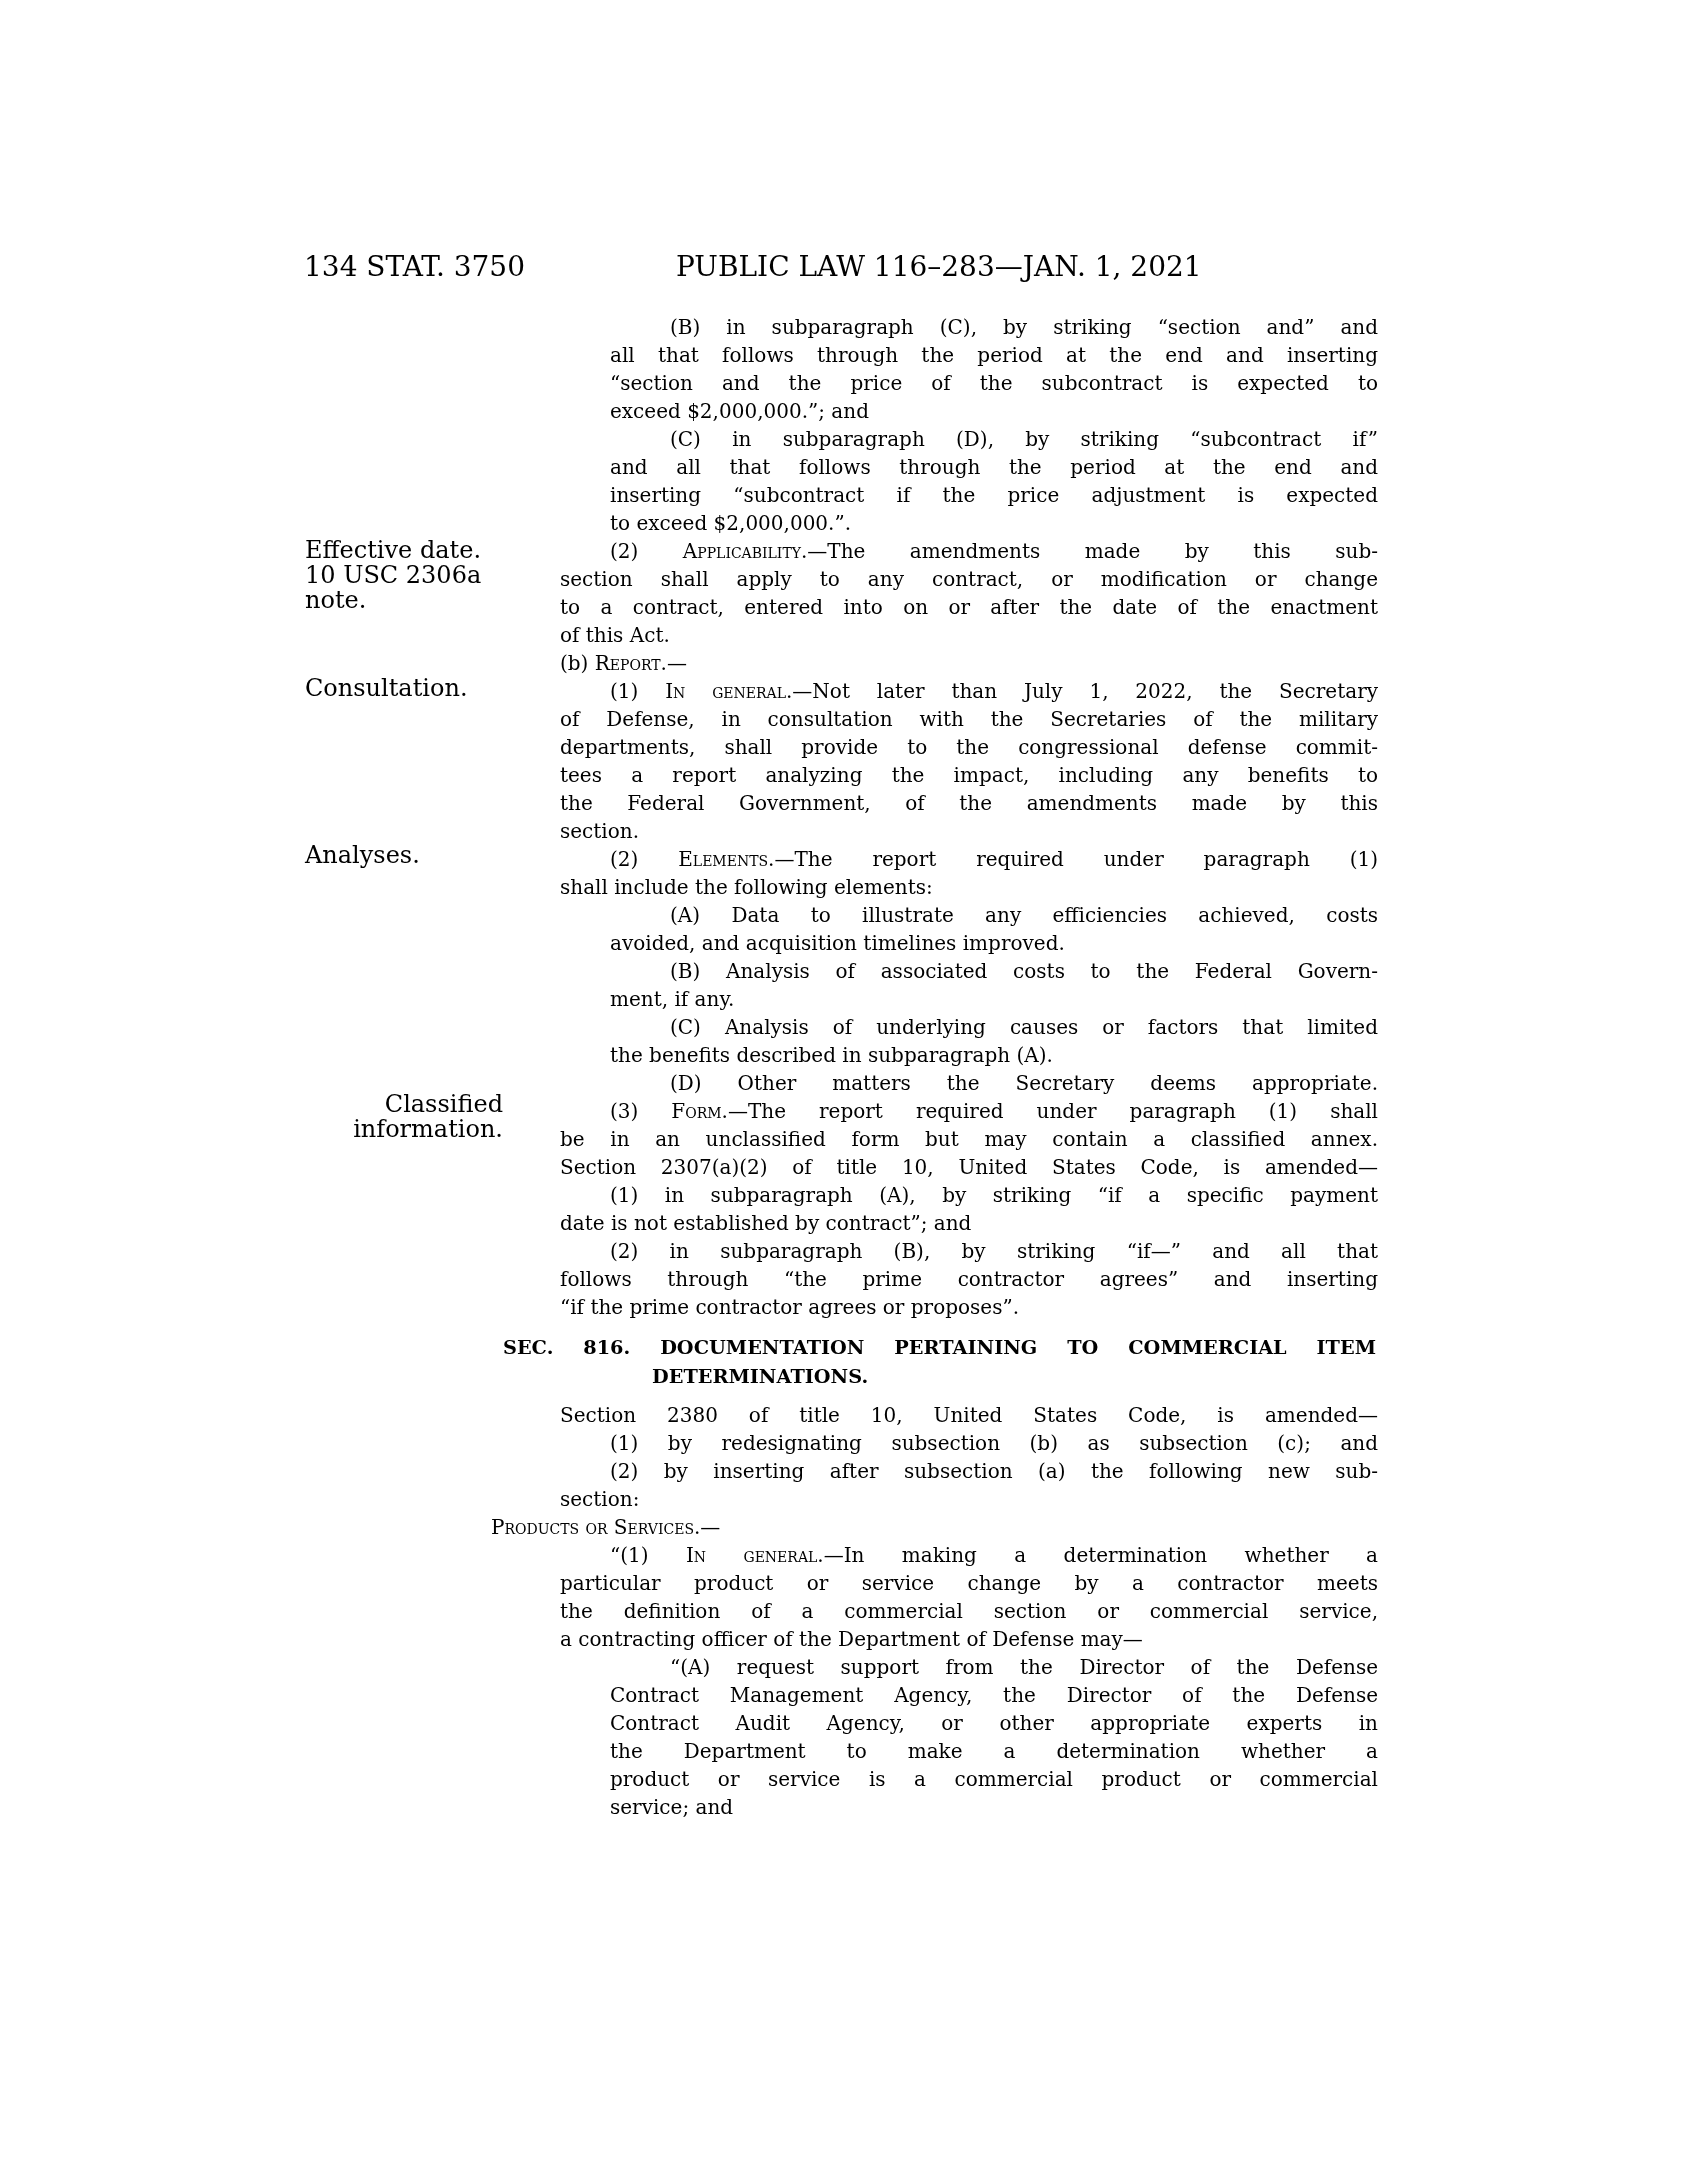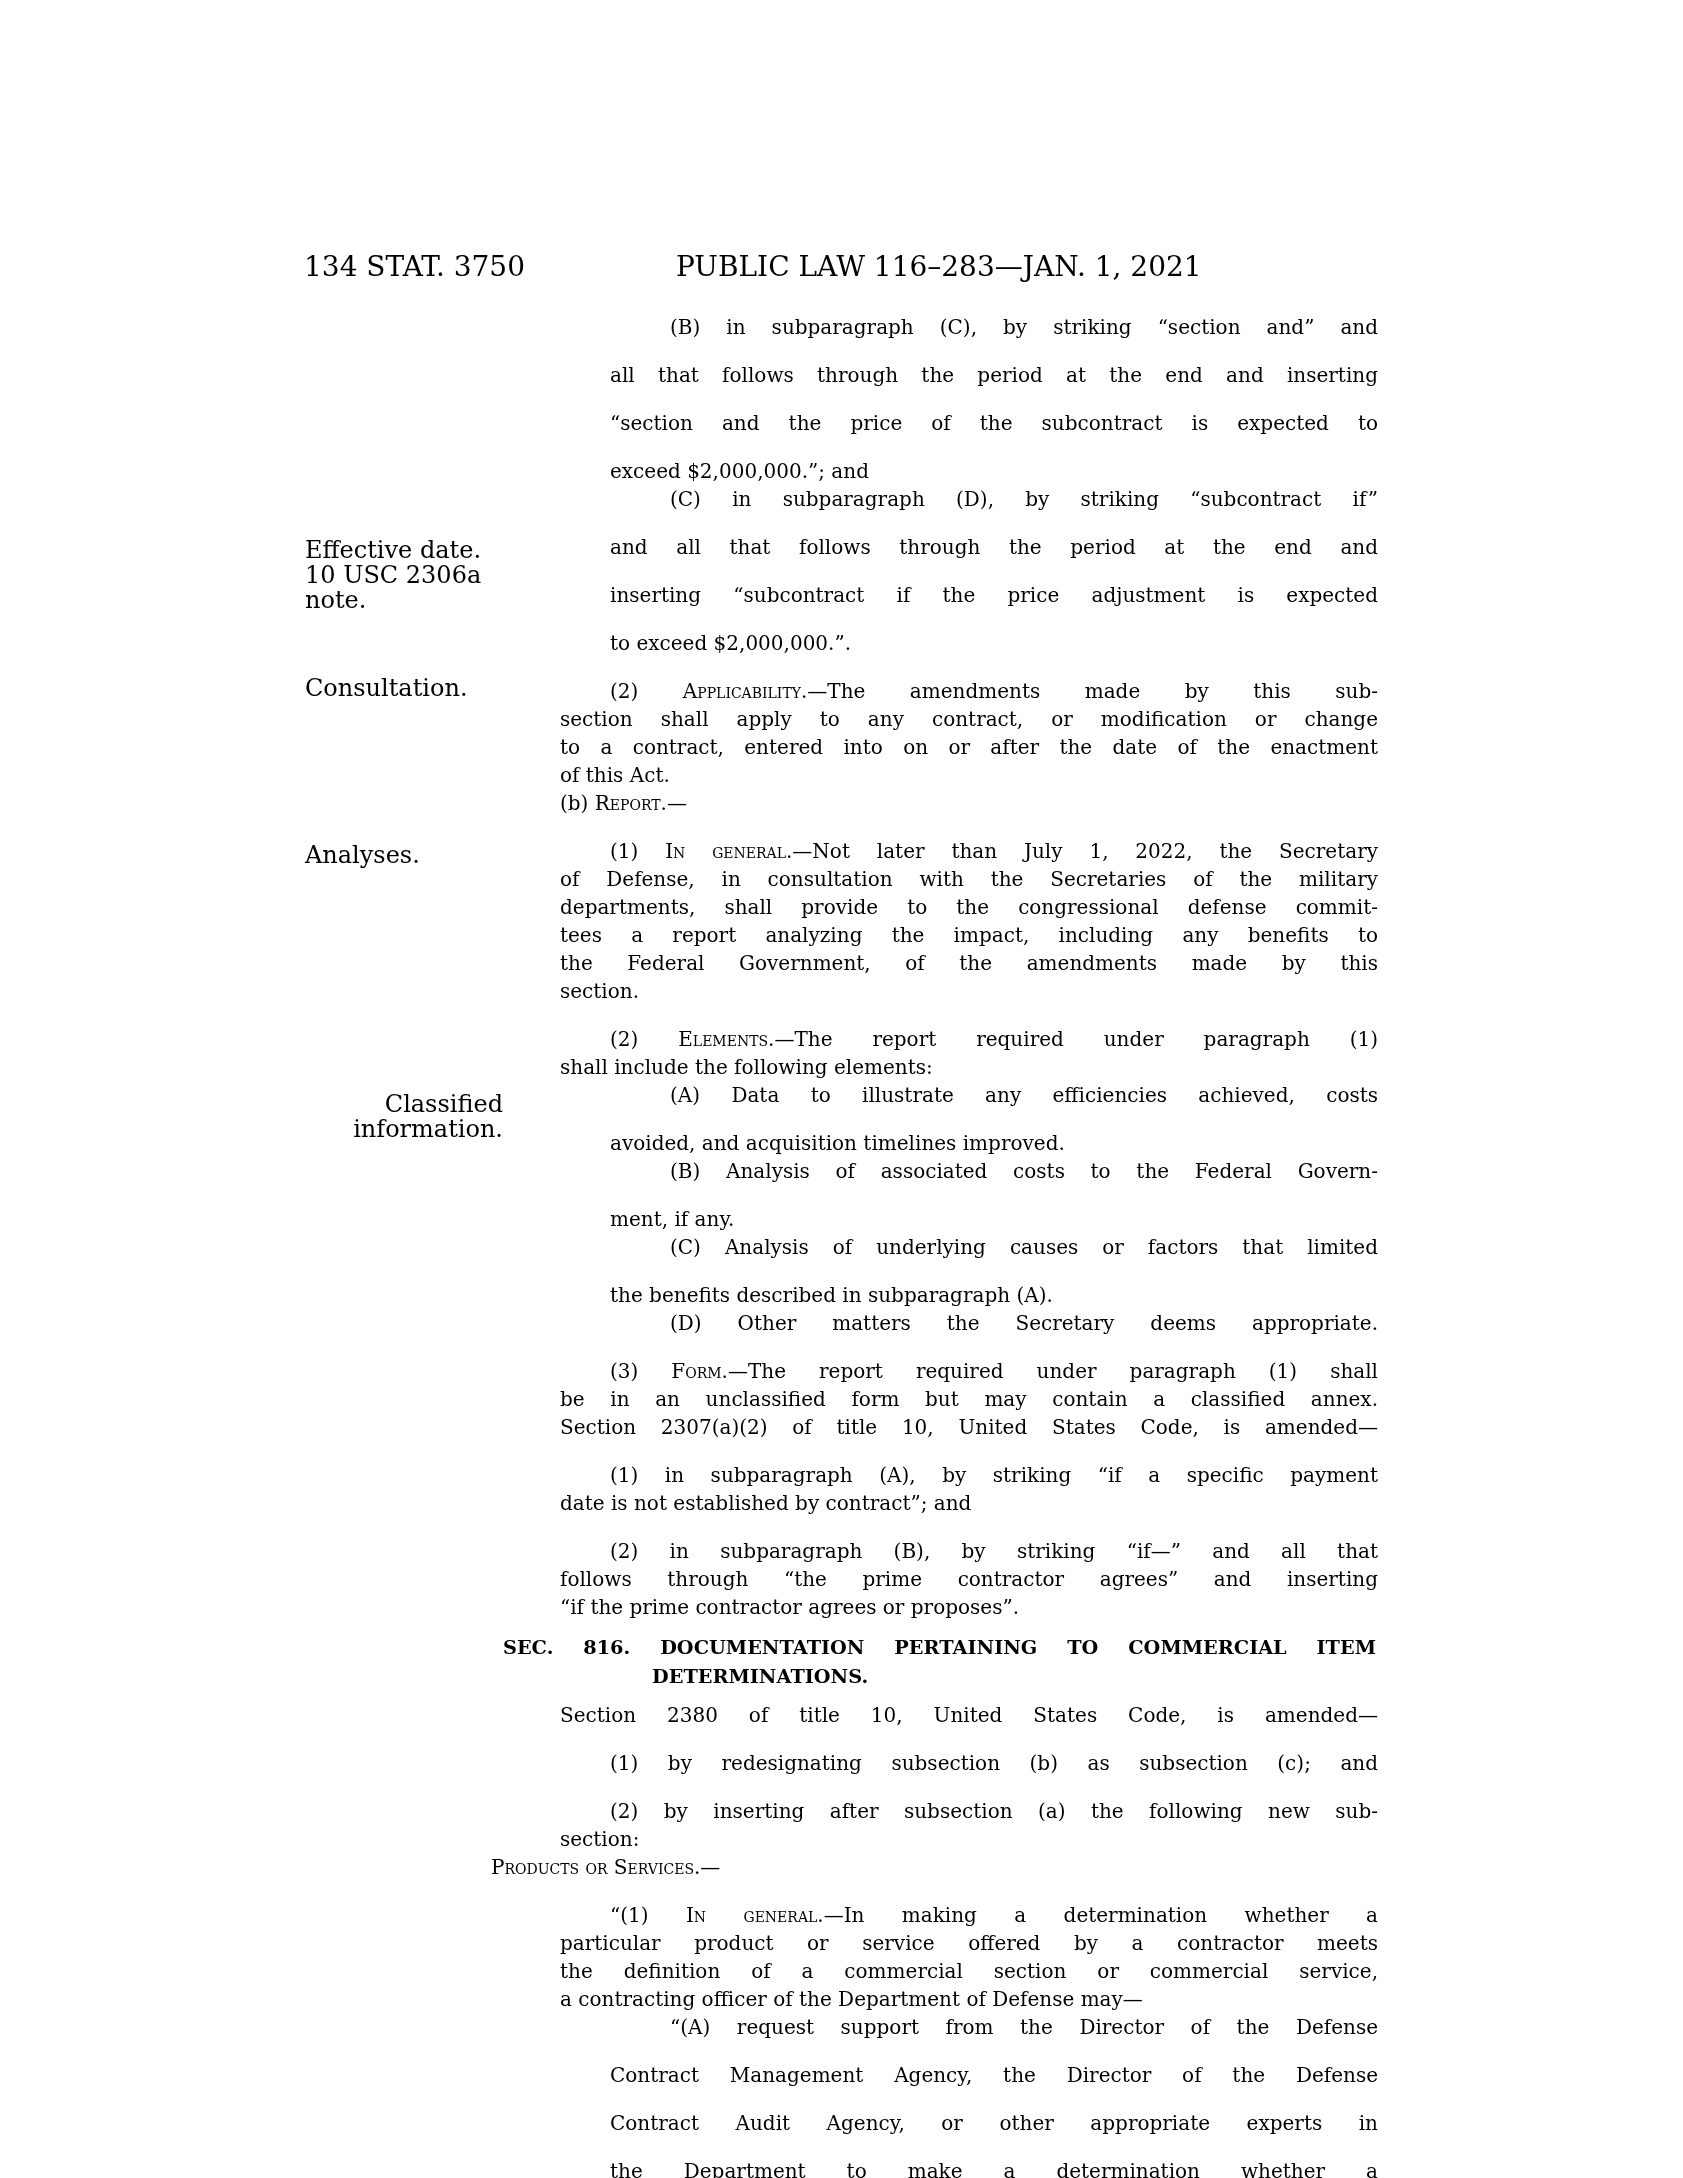--- a/index.html
+++ b/index.html
@@ -47,21 +47,21 @@
     line-height: 28px;
     height: 28px;
     overflow: visible;
   }
   .just {
     text-align: justify;
     text-align-last: justify;
     text-justify: inter-word;
   }
   .ind-first1 { padding-left: 24px; }
-  .ind-para2  { padding-left: 74px; margin-top: 20px; }
+  .ind-para2  { padding-left: 74px; }
   .ind-sub3   { padding-left: 134px; }
   .ind-qf     { padding-left: 6px; }
   .ind-qc     { margin-left: -45px; }
   .sc { font-variant: small-caps; }
   .sec-h {
     font-weight: bold;
     font-size: 19.3px;
     margin: 12px 0 10px -33px;
     width: 873px;
   }
@@ -133,21 +133,21 @@
       <div class="sec-h">
         <div class="hl just">SEC. 816. DOCUMENTATION PERTAINING TO COMMERCIAL ITEM</div>
         <div class="hl" style="padding-left: 149px;">DETERMINATIONS.</div>
       </div>
       <div class="ln ind-first1 just"><span>Section 2380 of title 10, United States Code, is amended—</span></div>
       <div class="ln ind-para2 just"><span>(1) by redesignating subsection (b) as subsection (c); and</span></div>
       <div class="ln ind-para2 just"><span>(2) by inserting after subsection (a) the following new sub-</span></div>
       <div class="ln ind-first1"><span>section:</span></div>
       <div class="ln ind-qc"><span class="sc">Products or Services</span><span>.—</span></div>
       <div class="ln ind-para2 just"><span>“(1) </span><span class="sc">In general</span><span>.—In making a determination whether a</span></div>
-      <div class="ln ind-first1 just"><span>particular product or service offered by a contractor meets</span></div>
+      <div class="ln ind-first1 just"><span>particular product or service change by a contractor meets</span></div>
       <div class="ln ind-first1 just"><span>the definition of a commercial section or commercial service,</span></div>
       <div class="ln ind-first1"><span>a contracting officer of the Department of Defense may—</span></div>
       <div class="ln ind-sub3 just"><span>“(A) request support from the Director of the Defense</span></div>
       <div class="ln ind-para2 just"><span>Contract Management Agency, the Director of the Defense</span></div>
       <div class="ln ind-para2 just"><span>Contract Audit Agency, or other appropriate experts in</span></div>
       <div class="ln ind-para2 just"><span>the Department to make a determination whether a</span></div>
       <div class="ln ind-para2 just"><span>product or service is a commercial product or commercial</span></div>
       <div class="ln ind-para2"><span>service; and</span></div>
     </div>
 </div>

